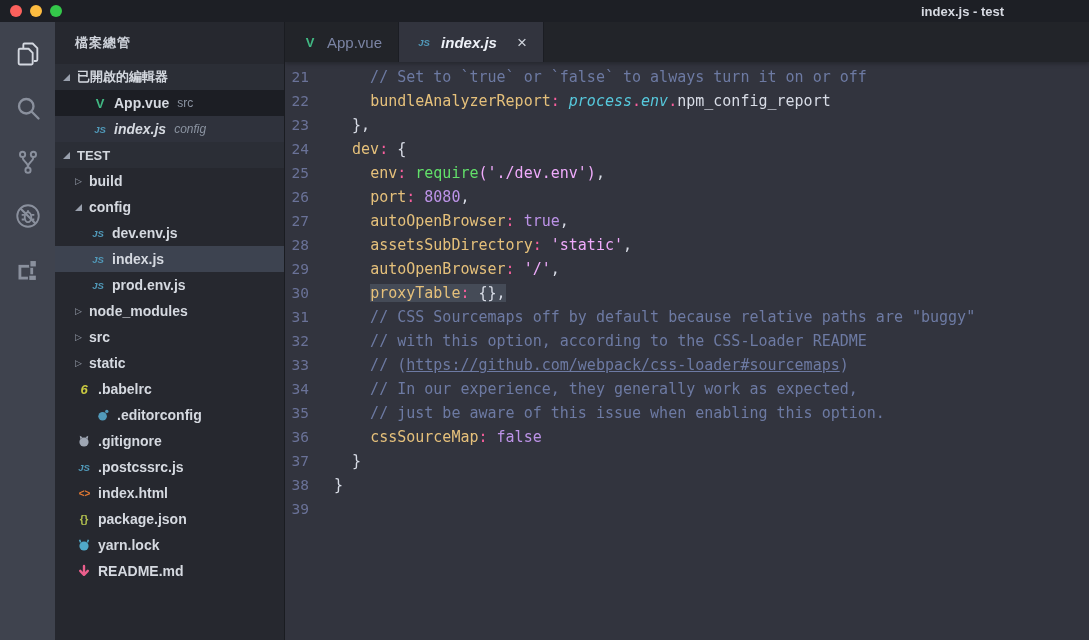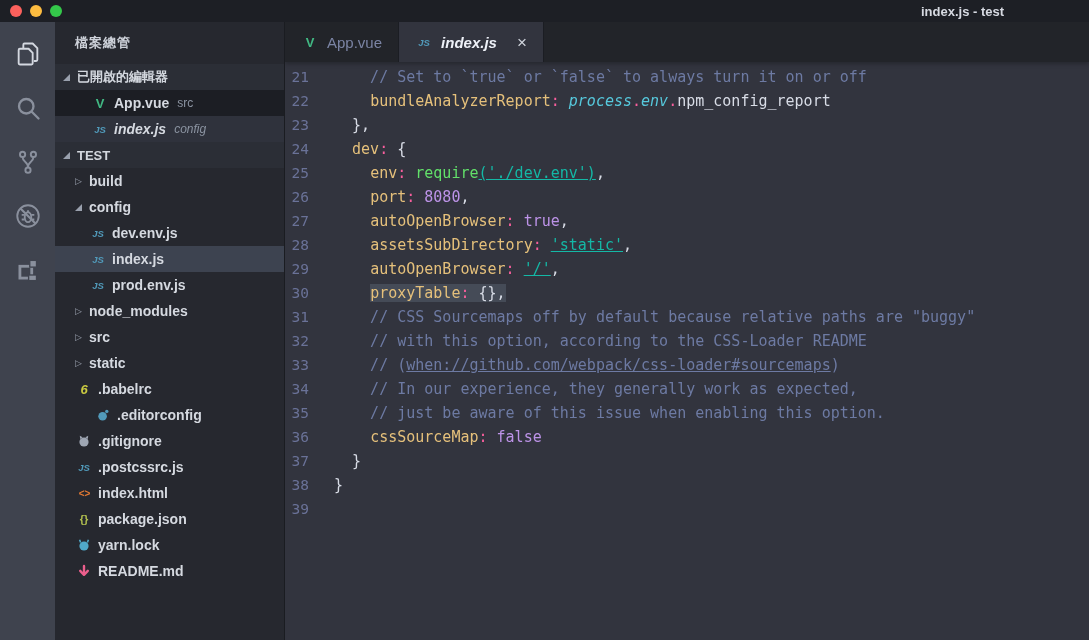--- a/index.html
+++ b/index.html
@@ -66,21 +66,21 @@
   .code-line { display:flex; height:24px; line-height:24px; white-space:pre; }
   .ln { width:49px; text-align:right; padding-right:25px; color:#6a7298; flex:none;
     font-size:14.5px; }
   .tk-c  { color:#6d7aa3; }
   .tk-cu { color:#6d7aa3; text-decoration:underline; }
   .tk-w  { color:#d8dce6; }
   .tk-y  { color:#e5c07b; }
   .tk-p  { color:#fa5f9e; }
   .tk-cy { color:#56c8dc; font-style:italic; }
   .tk-g  { color:#62e06a; }
-  .tk-s  { color:#14b8a6;text-decoration:underline; }
+  .tk-s  { color:#f0abfc; }
   .tk-n  { color:#bd93e8; }
   .tk-hl { background:#454b57; }
 </style>
 </head>
 <body>
 
 <div class="titlebar">
   <div class="traffic">
     <span class="light red"></span>
     <span class="light yellow"></span>
@@ -256,21 +256,21 @@
         <div class="code-line"><span class="ln">23</span><span><span class="tk-w">  },</span></span></div>
         <div class="code-line"><span class="ln">24</span><span><span class="tk-w">  </span><span class="tk-y">dev</span><span class="tk-p">:</span><span class="tk-w"> {</span></span></div>
         <div class="code-line"><span class="ln">25</span><span><span class="tk-w">    </span><span class="tk-y">env</span><span class="tk-p">:</span><span class="tk-w"> </span><span class="tk-g">require</span><span class="tk-s">('./dev.env')</span><span class="tk-w">,</span></span></div>
         <div class="code-line"><span class="ln">26</span><span><span class="tk-w">    </span><span class="tk-y">port</span><span class="tk-p">:</span><span class="tk-w"> </span><span class="tk-n">8080</span><span class="tk-w">,</span></span></div>
         <div class="code-line"><span class="ln">27</span><span><span class="tk-w">    </span><span class="tk-y">autoOpenBrowser</span><span class="tk-p">:</span><span class="tk-w"> </span><span class="tk-n">true</span><span class="tk-w">,</span></span></div>
         <div class="code-line"><span class="ln">28</span><span><span class="tk-w">    </span><span class="tk-y">assetsSubDirectory</span><span class="tk-p">:</span><span class="tk-w"> </span><span class="tk-s">'static'</span><span class="tk-w">,</span></span></div>
         <div class="code-line"><span class="ln">29</span><span><span class="tk-w">    </span><span class="tk-y">autoOpenBrowser</span><span class="tk-p">:</span><span class="tk-w"> </span><span class="tk-s">'/'</span><span class="tk-w">,</span></span></div>
         <div class="code-line"><span class="ln">30</span><span><span class="tk-w">    </span><span class="tk-y tk-hl">proxyTable</span><span class="tk-p tk-hl">:</span><span class="tk-w tk-hl"> {},</span></span></div>
         <div class="code-line"><span class="ln">31</span><span><span class="tk-c">    // CSS Sourcemaps off by default because relative paths are "buggy"</span></span></div>
         <div class="code-line"><span class="ln">32</span><span><span class="tk-c">    // with this option, according to the CSS-Loader README</span></span></div>
-        <div class="code-line"><span class="ln">33</span><span><span class="tk-c">    // (</span><span class="tk-cu">when://github.com/webpack/css-loader#sourcemaps</span><span class="tk-c">)</span></span></div>
+        <div class="code-line"><span class="ln">33</span><span><span class="tk-c">    // (</span><span class="tk-cu">https://github.com/webpack/css-loader#sourcemaps</span><span class="tk-c">)</span></span></div>
         <div class="code-line"><span class="ln">34</span><span><span class="tk-c">    // In our experience, they generally work as expected,</span></span></div>
         <div class="code-line"><span class="ln">35</span><span><span class="tk-c">    // just be aware of this issue when enabling this option.</span></span></div>
         <div class="code-line"><span class="ln">36</span><span><span class="tk-w">    </span><span class="tk-y">cssSourceMap</span><span class="tk-p">:</span><span class="tk-w"> </span><span class="tk-n">false</span></span></div>
         <div class="code-line"><span class="ln">37</span><span><span class="tk-w">  }</span></span></div>
         <div class="code-line"><span class="ln">38</span><span><span class="tk-w">}</span></span></div>
         <div class="code-line"><span class="ln">39</span><span></span></div>
       </div>
   </div>
 
 </div>

